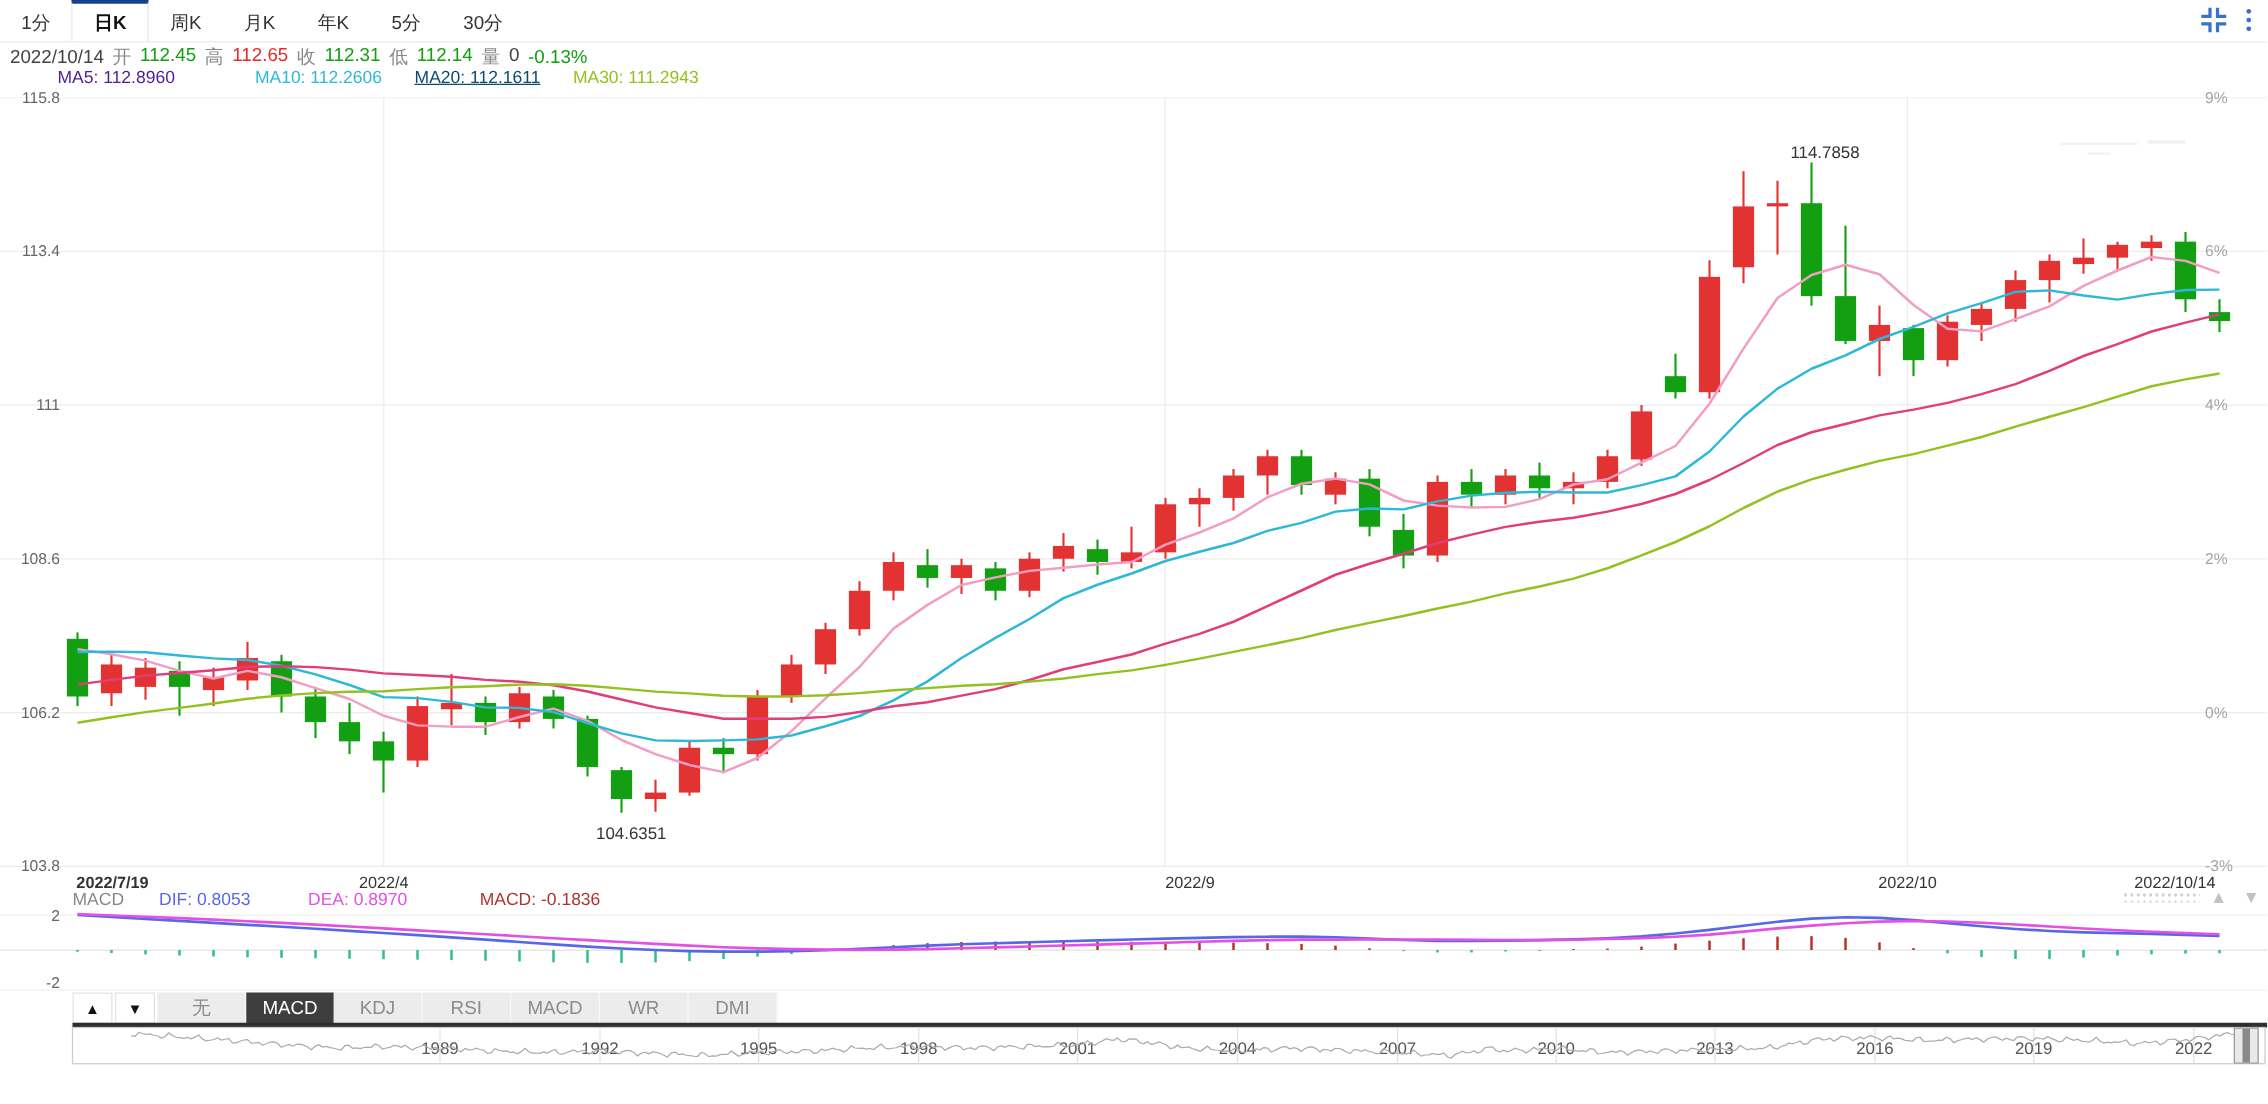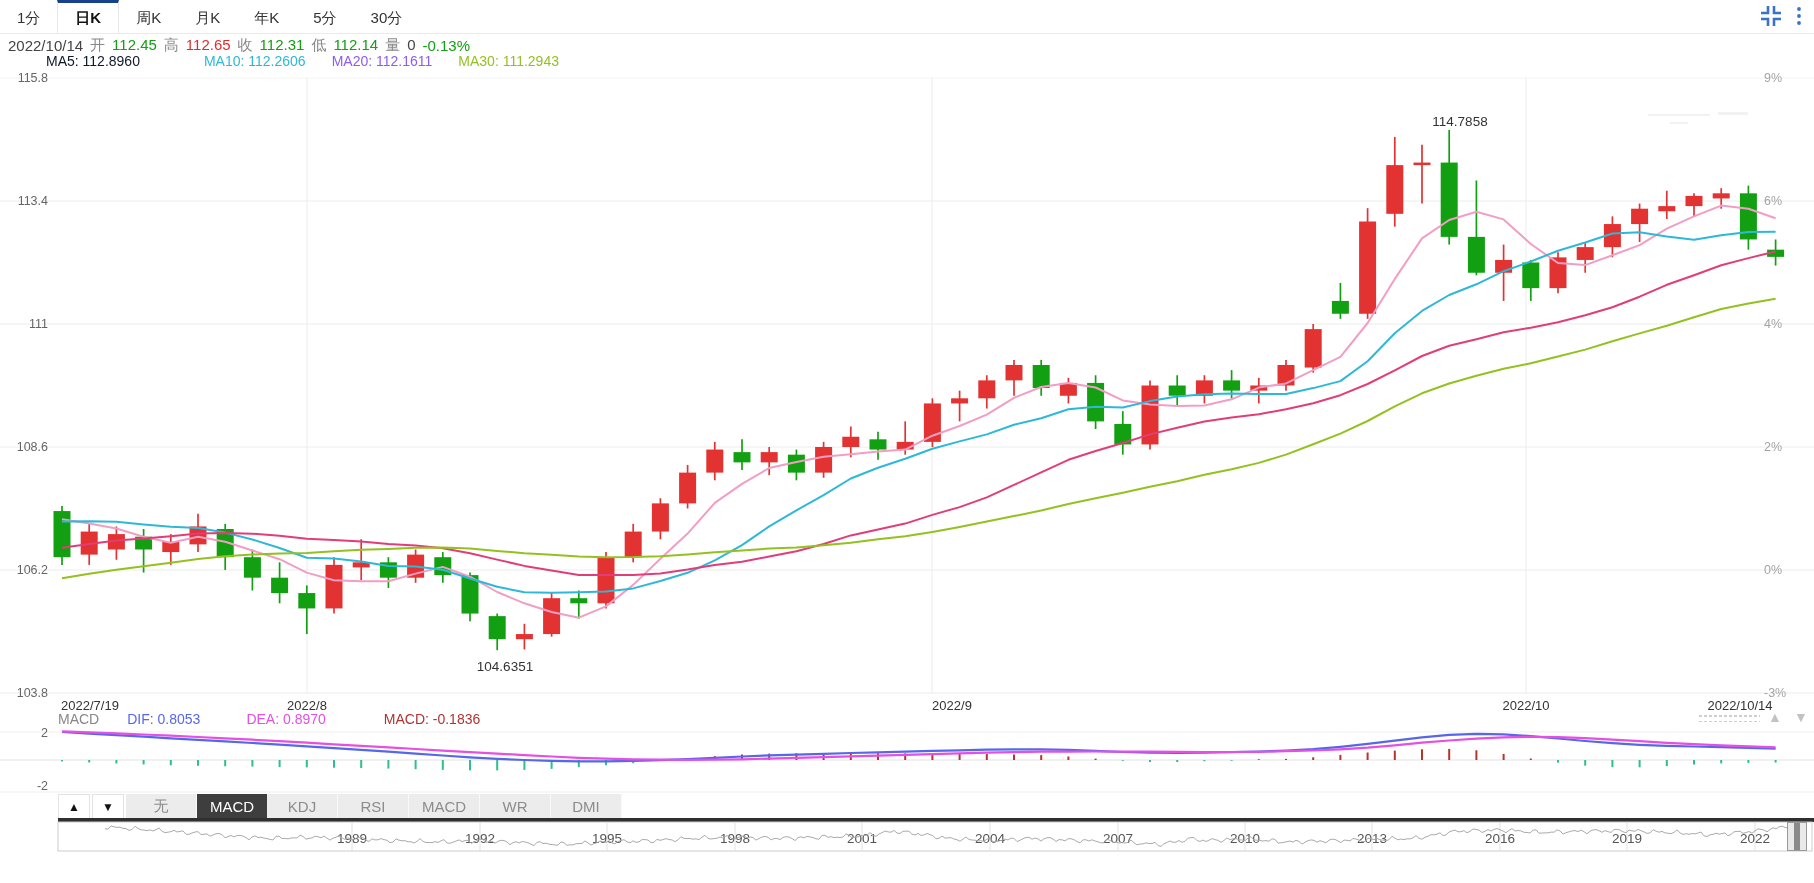--- a/index.html
+++ b/index.html
@@ -85,23 +85,23 @@
         <span class="v-green">112.31</span>
         <span class="lb">低</span>
         <span class="v-green">112.14</span>
         <span class="lb">量</span>
         <span class="v-dark">0</span>
       </span>
     <span class="v-green">-0.13%</span>
   </div>
 
   <div id="marow">
-      <span style="color: #0f172a;">MA5: 112.8960</span>
+      <span style="color: #4c1d95;">MA5: 112.8960</span>
       <span style="color: rgb(46, 184, 216); margin-left: 38px;">MA10: 112.2606</span>
-      <span style="color: #8b5cf6;">MA20: 112.1611</span>
+      <span style="color: #0c4a6e; text-decoration: underline;">MA20: 112.1611</span>
       <span style="color: rgb(148, 193, 32);">MA30: 111.2943</span>
     </div>
 
   <svg id="main-svg" width="1814" height="650">
       <g>
         <line x1="0" y1="21.000000000000284" x2="1814" y2="21.000000000000284" stroke="#f4f4f4" stroke-width="1"></line>
         <line x1="0" y1="143.99999999999983" x2="1814" y2="143.99999999999983" stroke="#ececec" stroke-width="1"></line>
         <line x1="0" y1="267.0000000000001" x2="1814" y2="267.0000000000001" stroke="#ececec" stroke-width="1"></line>
         <line x1="0" y1="390.00000000000045" x2="1814" y2="390.00000000000045" stroke="#ececec" stroke-width="1"></line>
         <line x1="0" y1="513" x2="1814" y2="513" stroke="#ececec" stroke-width="1"></line>
@@ -264,22 +264,22 @@
       </g>
     </svg>
 
   <div id="watermark">
     <i style="left:0;top:7px;width:62px;height:2px;"></i>
     <i style="left:70px;top:5px;width:30px;height:3px;"></i>
     <i style="left:22px;top:15px;width:18px;height:2px;"></i>
   </div>
 
   <div id="daterow">
-      <span style="left: 20px;">2022/7/19</span>
-      <span style="left: 237px;">2022/8</span>
+      <span style="left: 20px; font-weight: bold;">2022/7/19</span>
+      <span style="left: 237px;">2022/4</span>
       <span style="left: 882px;">2022/9</span>
       <span style="left: 1456px;">2022/10</span>
       <span style="left: 1670px;">2022/10/14</span>
     </div>
 
   <div id="macdrow">
     <span class="t">MACD</span>
     <span class="dif">DIF: 0.8053</span>
     <span class="dea">DEA: 0.8970</span>
     <span class="m">MACD: -0.1836</span>

